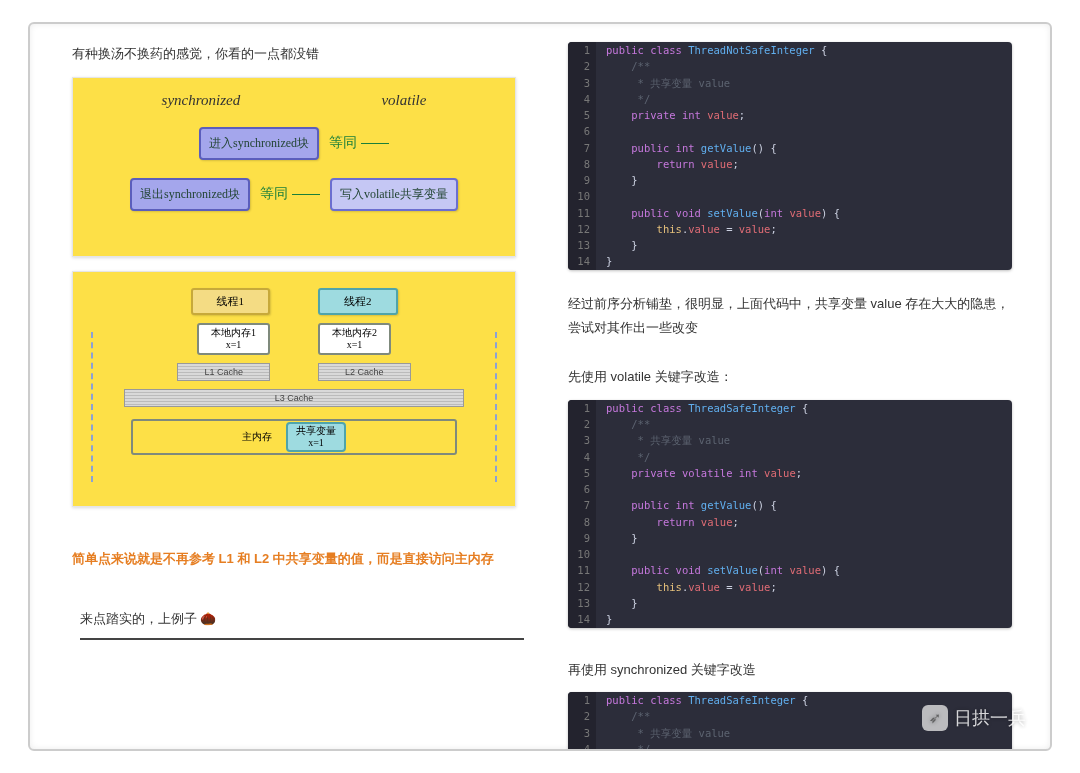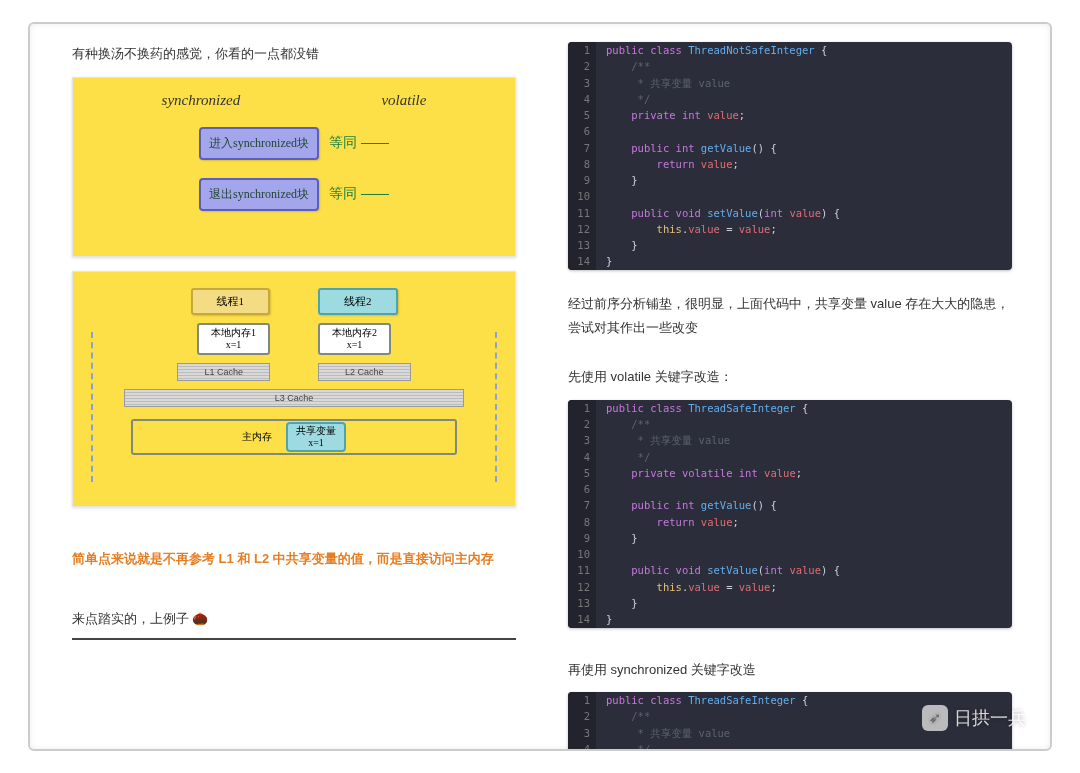--- a/index.html
+++ b/index.html
@@ -2,21 +2,21 @@
 <html><head>
 <meta charset="utf-8">
 <style>
   html,body{margin:0;padding:0;background:#fff;font-family:-apple-system,BlinkMacSystemFont,"PingFang SC","Hiragino Sans GB","Microsoft YaHei",sans-serif;}
   .page{width:1080px;height:773px;box-sizing:border-box;padding:22px 28px;position:relative;}
   .sheet{width:100%;height:100%;border:2px solid #ccc;border-radius:6px;box-shadow:0 0 6px rgba(0,0,0,.08) inset;box-sizing:border-box;overflow:hidden;position:relative;display:flex;}
   .col{flex:1;padding:18px 28px 0 42px;box-sizing:border-box;overflow:hidden;}
   .col.right{padding-left:24px;padding-right:38px;}
   .para{font-size:13px;color:#333;line-height:1.9;margin:0 0 10px;}
   .para.orange{color:#e67e22;font-weight:600;}
-  .para.under{border-bottom:2px solid #444;padding-bottom:6px;display:inline-block;width:100%;}
+  .para.under{border-bottom:2px solid #444;padding-bottom:6px;display:inline-block;width:100%;margin-left:8px;}
   .space{height:26px;}
   .diagram{border:1px solid #e5e5e5;box-shadow:0 1px 3px rgba(0,0,0,.15);margin:6px 0 14px;background:#fde047;box-sizing:border-box;}
   .d1{height:180px;padding:14px 18px 10px;position:relative;}
   .d1 .hdr{display:flex;justify-content:space-around;font-family:"Segoe Script","Comic Sans MS",cursive;font-style:italic;font-size:15px;color:#333;}
   .pair-row{display:flex;align-items:center;justify-content:center;margin-top:18px;gap:10px;}
   .box{border:2px solid;border-radius:4px;padding:6px 8px;font-size:12px;font-family:"Comic Sans MS","Kaiti SC",cursive;box-shadow:1px 1px 2px rgba(0,0,0,.15);white-space:nowrap;}
   .box.blue{background:#a4a6ec;border-color:#5b5ebc;color:#243;}
   .box.indigo{background:#c5c7f4;border-color:#6b6ed0;color:#243;}
   .eq{font-size:14px;color:#1b7f3a;white-space:nowrap;}
   .d2{height:236px;position:relative;padding:8px 14px;}
@@ -59,20 +59,21 @@
           <span>synchronized</span>
           <span>volatile</span>
         </div>
         <div class="pair-row">
           <span class="box blue">进入synchronized块</span>
           <span class="eq">等同 ——</span>
         </div>
         <div class="pair-row">
           <span class="box blue">退出synchronized块</span>
           <span class="eq">等同 ——</span>
+          <span class="box indigo">写入volatile共享变量</span>
         </div>
       </div>
 
 
       <div class="diagram d2">
         <div class="row">
           <span class="thread y">线程1</span>
           <span class="thread t">线程2</span>
         </div>
         <div class="row">

